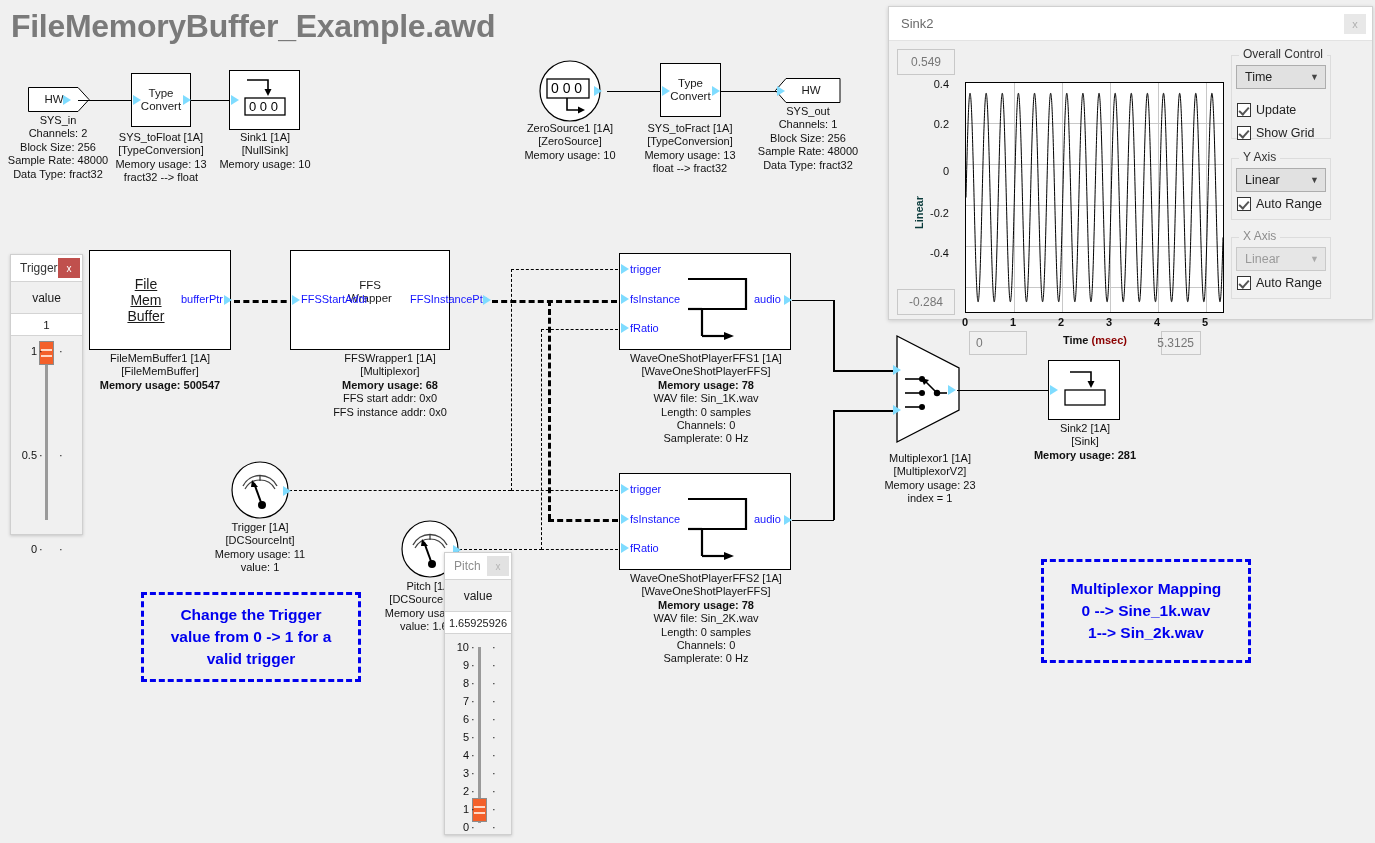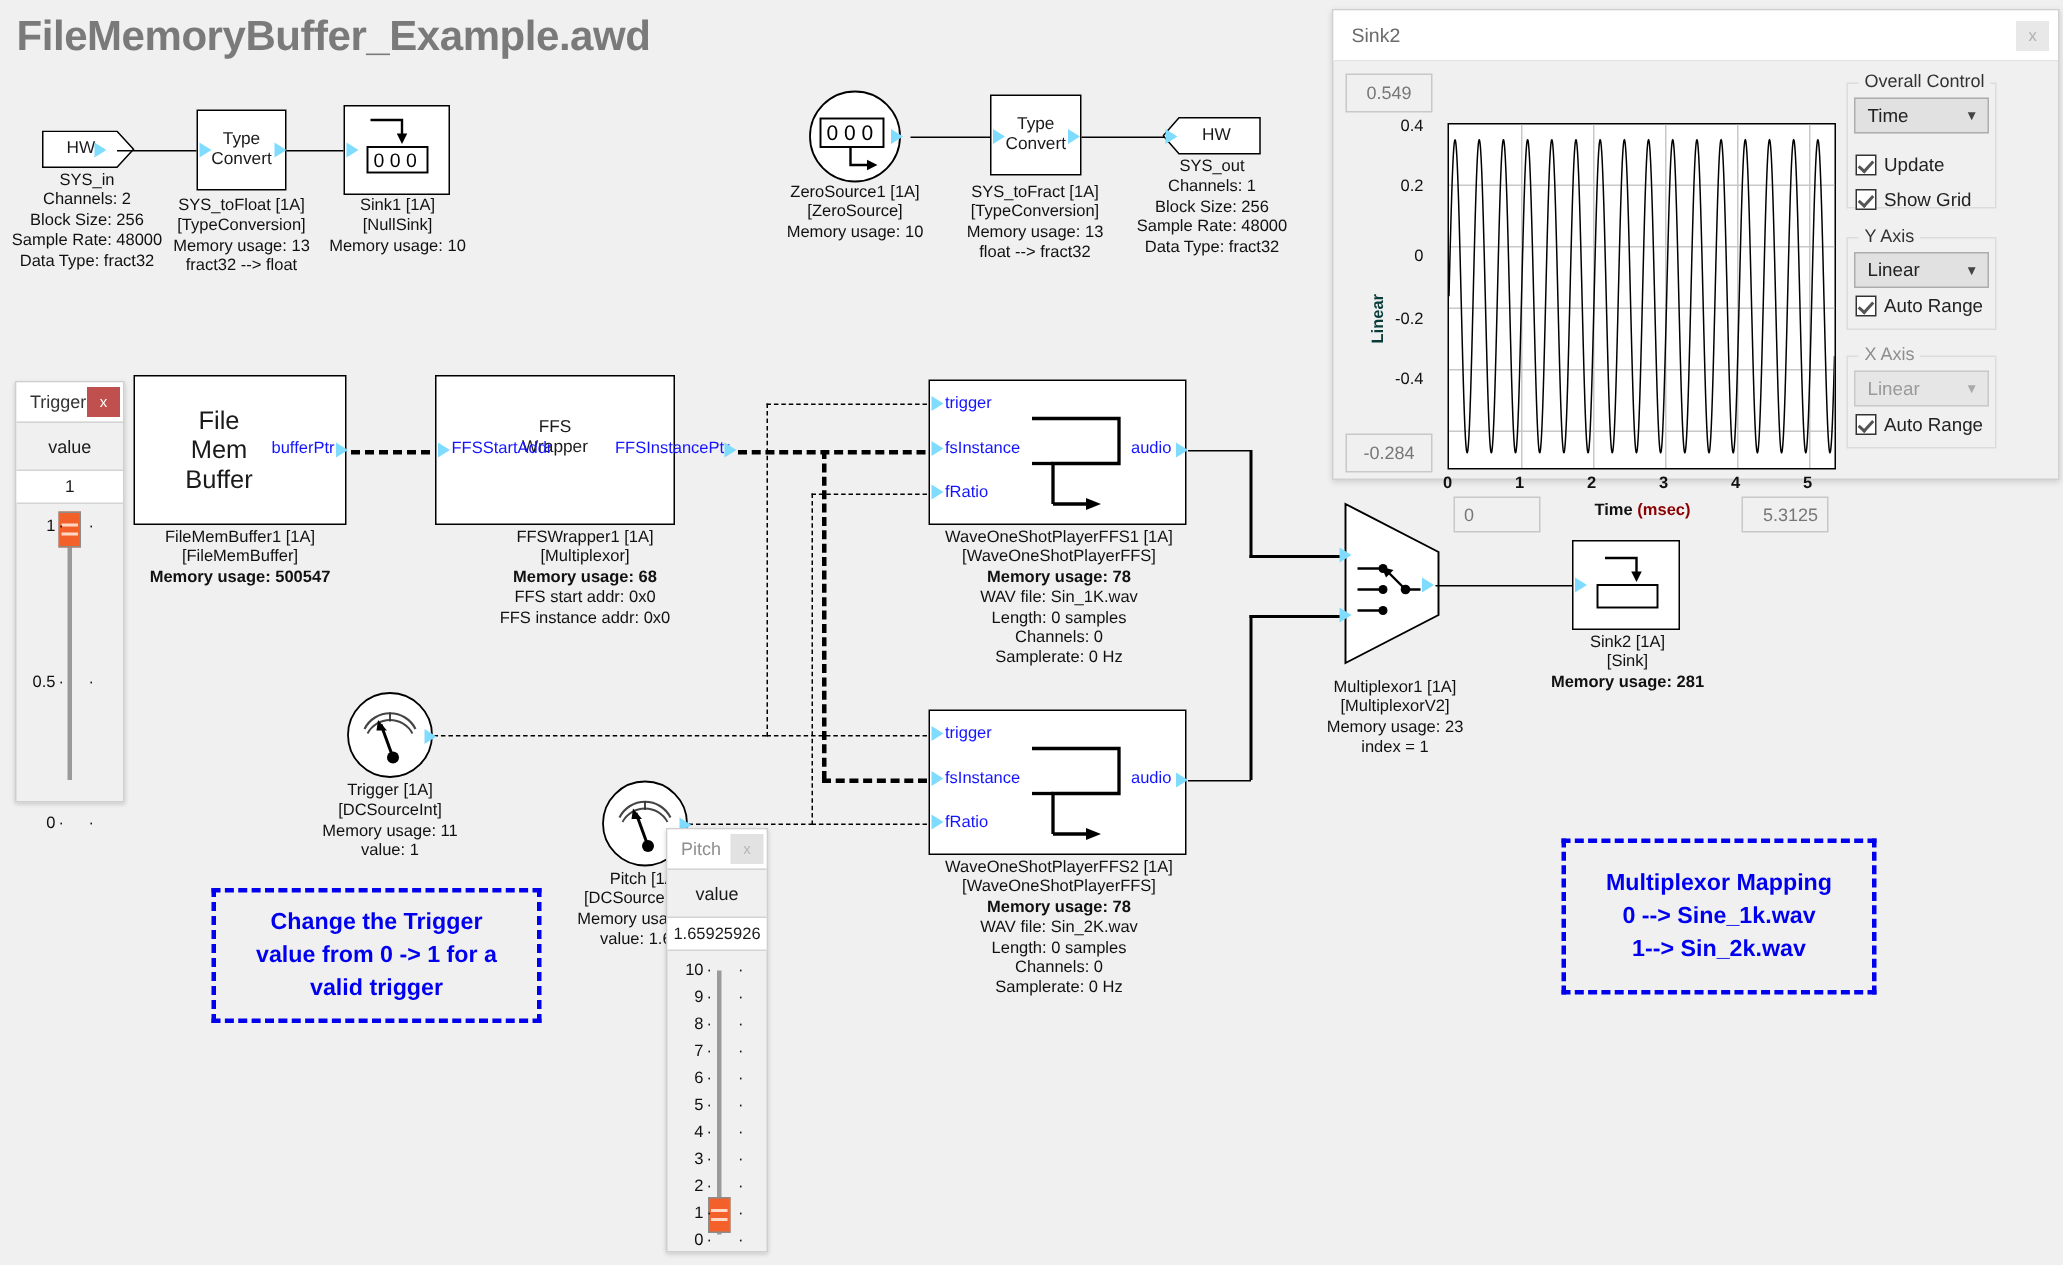--- a/index.html
+++ b/index.html
@@ -6,21 +6,21 @@
   html,body{margin:0;padding:0;}
   body{
     width:1375px;height:843px;position:relative;overflow:hidden;
     background:#f0f0f0;
     font-family:"Liberation Sans","DejaVu Sans",sans-serif;
     font-size:11px;color:#1a1a1a;
   }
   .canvas{position:absolute;inset:0;}
   #doc-title{
     position:absolute;left:11px;top:8px;
-    font-size:28px;font-weight:bold;color:#7a7a7a;
+    font-size:32px;font-weight:bold;color:#7a7a7a;
     letter-spacing:-0.3px;white-space:nowrap;
   }
 
   
   .blk{position:absolute;box-sizing:border-box;}
   .boxshape{
     border:1px solid #000;background:#fff;
     display:flex;align-items:center;justify-content:center;
     text-align:center;line-height:1.15;
   }
@@ -249,21 +249,21 @@
   </div>
   <div class="caption" style="left:750px;top:105px;width:116px;">
     <div>SYS_out</div>
     <div>Channels: 1</div>
     <div>Block Size: 256</div>
     <div>Sample Rate: 48000</div>
     <div>Data Type: fract32</div>
   </div>
 
   <div class="blk boxshape" style="left:89px;top:250px;width:142px;height:100px;">
-    <div style="font-size:17px;position:relative;left:-14px;">
+    <div style="font-size:14px;position:relative;left:-14px;text-decoration:underline;">
       <div>File</div>
       <div>Mem</div>
       <div>Buffer</div>
     </div>
   </div>
   <div class="plabel" style="left:181px;top:293px;">bufferPtr</div>
   <div class="port" style="left:224px;top:295px;"></div>
   <div class="caption" style="left:90px;top:352px;width:140px;">
     <div>FileMemBuffer1 [1A]</div>
     <div>[FileMemBuffer]</div>
@@ -540,21 +540,21 @@
   <div class="scope">
     <div class="scope-title">
       <span>Sink2</span>
       <span class="scope-x">x</span>
     </div>
     <div class="scope-body">
 
       <div class="readout" style="left:8px;top:8px;width:58px;height:26px;">0.549</div>
       <div class="readout" style="left:8px;top:248px;width:58px;height:26px;">-0.284</div>
       <div class="readout left" style="left:80px;top:290px;width:58px;height:24px;">0</div>
-      <div class="readout right" style="left:272px;top:290px;width:58px;height:24px;padding-left:22px;">5.3125</div>
+      <div class="readout right" style="left:272px;top:290px;width:40px;height:24px;padding-left:22px;">5.3125</div>
 
       <div class="ylab" style="left:24px;top:188px;">Linear</div>
 
       <div class="ytick" style="left:28px;top:37px;width:32px;">0.4</div>
       <div class="ytick" style="left:28px;top:77px;width:32px;">0.2</div>
       <div class="ytick" style="left:28px;top:124px;width:32px;">0</div>
       <div class="ytick" style="left:24px;top:166px;width:36px;">-0.2</div>
       <div class="ytick" style="left:24px;top:206px;width:36px;">-0.4</div>
 
       <div class="plotbox" style="left:76px;top:41px;width:259px;height:231px;">

